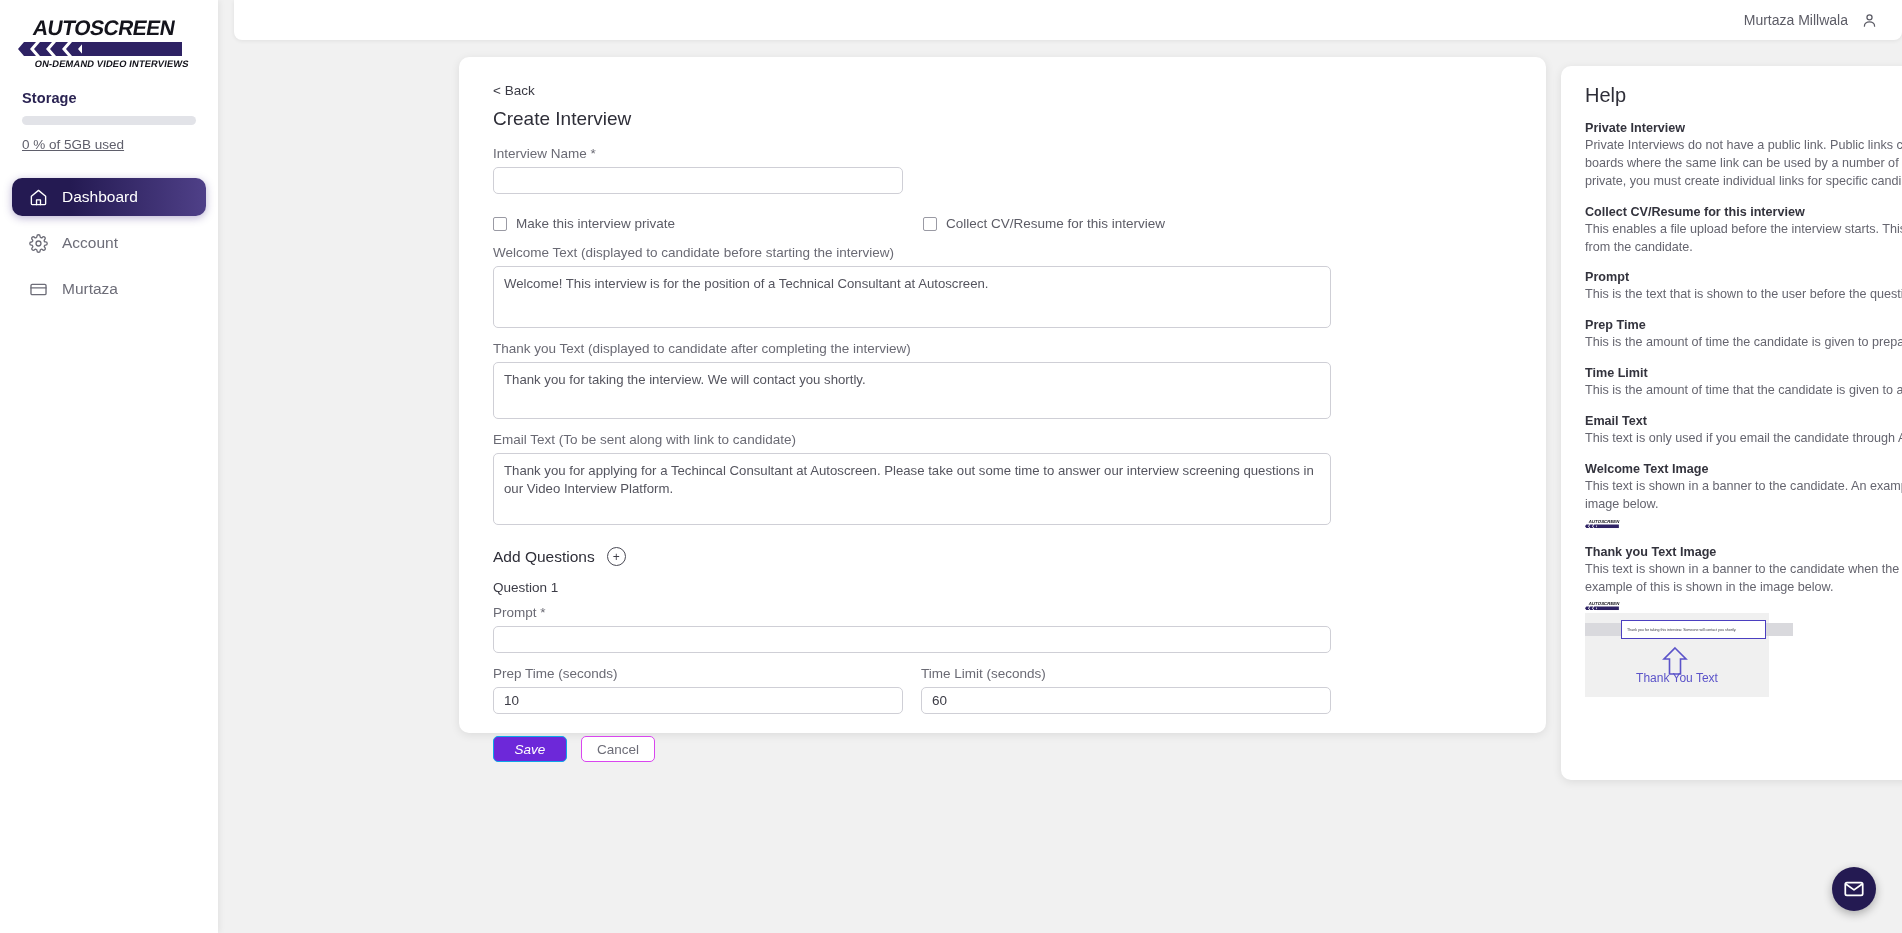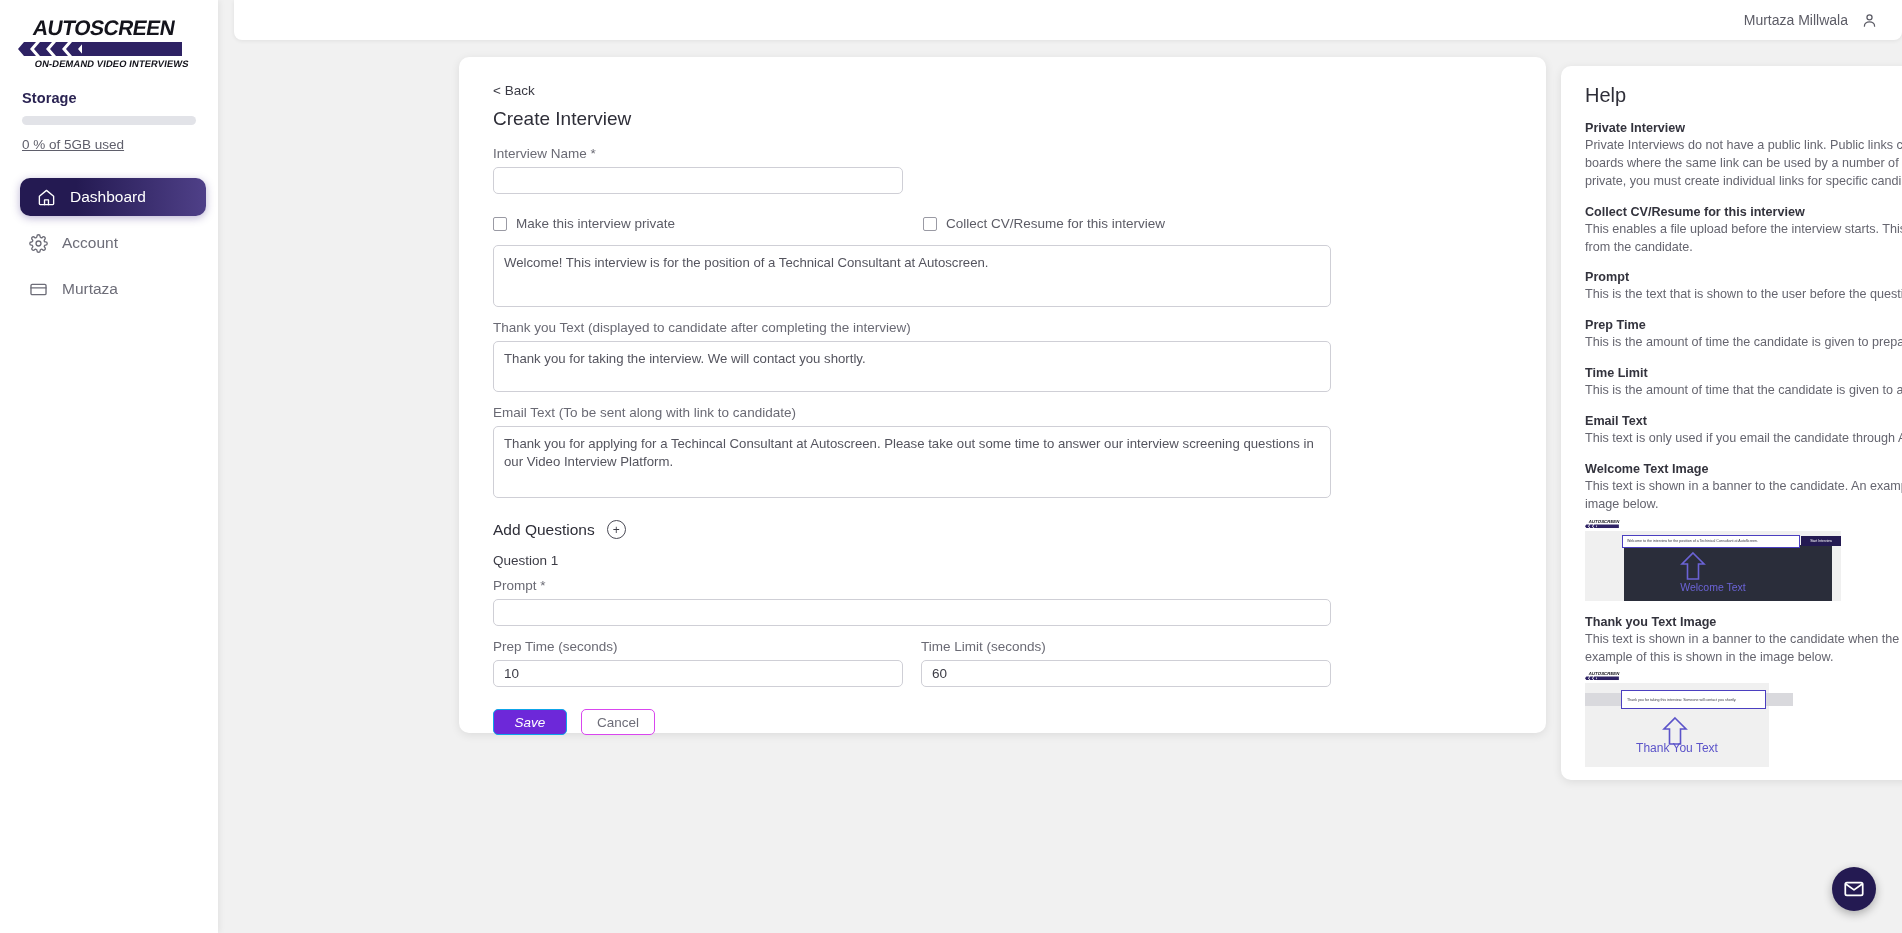--- a/index.html
+++ b/index.html
@@ -62,21 +62,20 @@
     margin-bottom: 8px;
     color: #6d6d78;
     font-size: 15.5px;
     cursor: pointer;
     user-select: none;
   }
   .nav-item.active {
     background: linear-gradient(90deg, #241a52 0%, #241a52 30%, #4f4088 100%);
     color: #ffffff;
     box-shadow: 0 2px 8px rgba(60,40,130,0.35);
-    margin-left: 8px;
   }
   .nav-item .nav-icon { width: 20px; height: 20px; flex: 0 0 20px; display:flex; align-items:center; justify-content:center; }
   .nav-item .nav-icon svg { width: 19px; height: 19px; }
 
   
   .content {
     flex: 1;
     height: 933px;
     position: relative;
     background: #f1f1f1;
@@ -177,21 +176,21 @@
     background: #fff;
     padding: 8px 10px;
     font-size: 13.2px;
     color: #54545e;
     font-family: "Liberation Sans", sans-serif;
     resize: none;
     outline: none;
     line-height: 1.35;
   }
   textarea.area-welcome { height: 62px; }
-  textarea.area-thanks  { height: 51px; }
+  textarea.area-thanks  { height: 57px; }
   textarea.area-email   { height: 72px; }
 
   .block { margin-bottom: 13px; }
 
   .addq-row {
     display:flex; align-items:center; gap: 12px;
     margin-top: 22px; margin-bottom: 14px;
   }
   .addq-label { font-size: 15.5px; color: #2e2e38; }
   .addq-btn {
@@ -440,20 +439,21 @@
           <span class="cb"></span>
           <span>Make this interview private</span>
         </label>
         <label class="checkbox-item cb-right">
           <span class="cb"></span>
           <span>Collect CV/Resume for this interview</span>
         </label>
       </div>
 
       <div class="block">
+        <label class="field-label">Welcome Text (displayed to candidate before starting the interview)</label>
         <textarea class="area area-welcome" style="">Welcome! This interview is for the position of a Technical Consultant at Autoscreen.</textarea>
       </div>
 
       <div class="block">
         <label class="field-label">Thank you Text (displayed to candidate after completing the interview)</label>
         <textarea class="area area-thanks" style="">Thank you for taking the interview. We will contact you shortly.</textarea>
       </div>
 
       <div class="block">
         <label class="field-label">Email Text (To be sent along with link to candidate)</label>
@@ -532,29 +532,20 @@
             <g transform="skewX(-10)">
               <text x="10" y="11" font-family="Liberation Sans, sans-serif" font-size="10" font-weight="bold" fill="#14141c">AUTOSCREEN</text>
             </g>
             <g fill="#2e2264">
               <polygon points="3,14 10,14 7,18 10,22 3,22 0,18"></polygon>
               <polygon points="12,14 19,14 16,18 19,22 12,22 9,18"></polygon>
               <polygon points="21,14 28,14 25,18 28,22 21,22 18,18"></polygon>
               <rect x="27" y="14" width="50" height="8"></rect>
             </g>
           </svg>
-          <div class="ex-welcome-body">
-            <div class="ex-welcome-dark"></div>
-            <div class="ex-banner">Welcome to the interview for the position of a Techinical Consultant at AutoScreen.</div>
-            <div class="ex-btn">Start Interview</div>
-            <svg class="ex-arrow" width="28" height="30" viewBox="0 0 28 30">
-              <path d="M14 2 L25 13 L19.5 13 L19.5 28 L8.5 28 L8.5 13 L3 13 Z" fill="none" stroke="#6b63d6" stroke-width="1.6"></path>
-            </svg>
-            <div class="ex-caption">Welcome Text</div>
-          </div>
         </div>
       </div>
 
       <div class="help-entry">
         <div class="help-h">Thank you Text Image</div>
         <div class="help-b">This text is shown in a banner to the candidate when the interview is completed. An example of this is shown in the image below.</div>
 
         <div class="example">
           <svg class="ex-logo" viewBox="0 0 100 28">
             <g transform="skewX(-10)">

